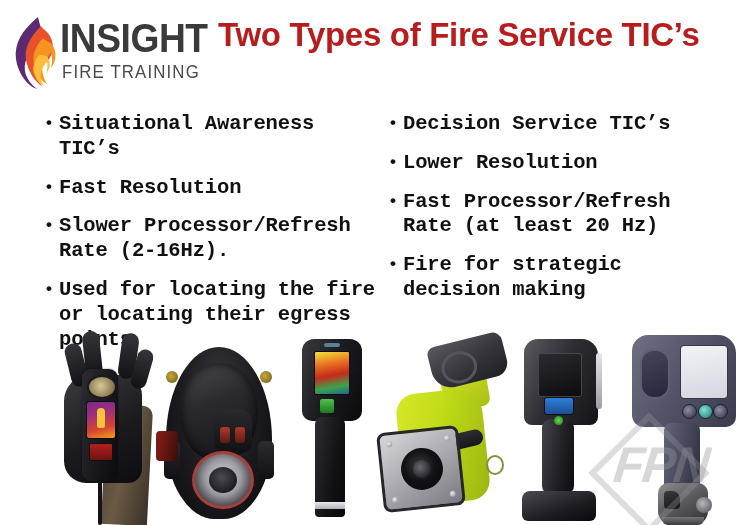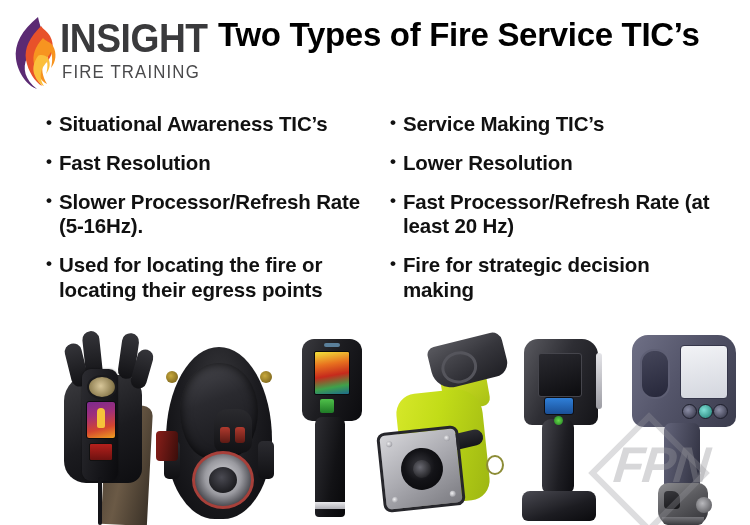--- a/index.html
+++ b/index.html
@@ -24,42 +24,42 @@
   }
   .logo-sub{
     position:absolute;left:54px;top:52px;
     font-size:17.5px;font-weight:normal;letter-spacing:1.2px;
     color:#4a4a4c;line-height:1;white-space:nowrap;
     transform:scaleX(0.96);transform-origin:left top;
   }
 
   .title{
     position:absolute;left:218px;top:17px;width:528px;
-    font-size:33px;font-weight:bold;color:#000000;
+    font-size:33px;font-weight:bold;color:#b91c1c;
     letter-spacing:-0.3px;line-height:1.1;white-space:nowrap;
   }
 
   
   .cols{position:absolute;left:0;top:112px;width:750px;height:210px;}
   .col{position:absolute;top:0;}
   .col-left{left:46px;width:330px;}
   .col-right{left:390px;width:330px;}
 
   .bullet{
     display:flex;align-items:flex-start;
     margin-bottom:14px;
     font-size:20.5px;font-weight:bold;line-height:1.21;
     color:#111;letter-spacing:-0.15px;
   }
   .bullet .dot{
     flex:0 0 auto;width:13px;
     font-size:17px;line-height:1.35;
     color:#111;
   }
-  .bullet .txt{flex:1 1 auto;}
+  .bullet .txt{flex:1 1 auto;font-family:Liberation Mono, monospace;}
 
   
   .gallery{position:absolute;left:0;top:322px;width:750px;height:203px;}
   .ph{position:absolute;bottom:0;}
 
   
   .g-hand{left:58px;bottom:0;width:128px;height:186px;}
   .hand-arm{
     position:absolute;left:46px;bottom:0;width:46px;height:120px;
     background:linear-gradient(100deg,#4a3f33 0%,#6b5a46 45%,#3a3127 100%);
@@ -367,32 +367,32 @@
       <div class="bullet">
         <span class="dot">•</span>
         <span class="txt">Situational Awareness TIC’s</span>
       </div>
       <div class="bullet">
         <span class="dot">•</span>
         <span class="txt">Fast Resolution</span>
       </div>
       <div class="bullet">
         <span class="dot">•</span>
-        <span class="txt">Slower Processor/Refresh Rate (5-16Hz).</span>
+        <span class="txt">Slower Processor/Refresh Rate (2-16Hz).</span>
       </div>
       <div class="bullet">
         <span class="dot">•</span>
         <span class="txt">Used for locating the fire or locating their egress points</span>
       </div>
     </div>
 
     <div class="col col-right">
       <div class="bullet">
         <span class="dot">•</span>
-        <span class="txt">Service Making TIC’s</span>
+        <span class="txt">Decision Service TIC’s</span>
       </div>
       <div class="bullet">
         <span class="dot">•</span>
         <span class="txt">Lower Resolution</span>
       </div>
       <div class="bullet">
         <span class="dot">•</span>
         <span class="txt">Fast Processor/Refresh Rate (at least 20 Hz)</span>
       </div>
       <div class="bullet">

